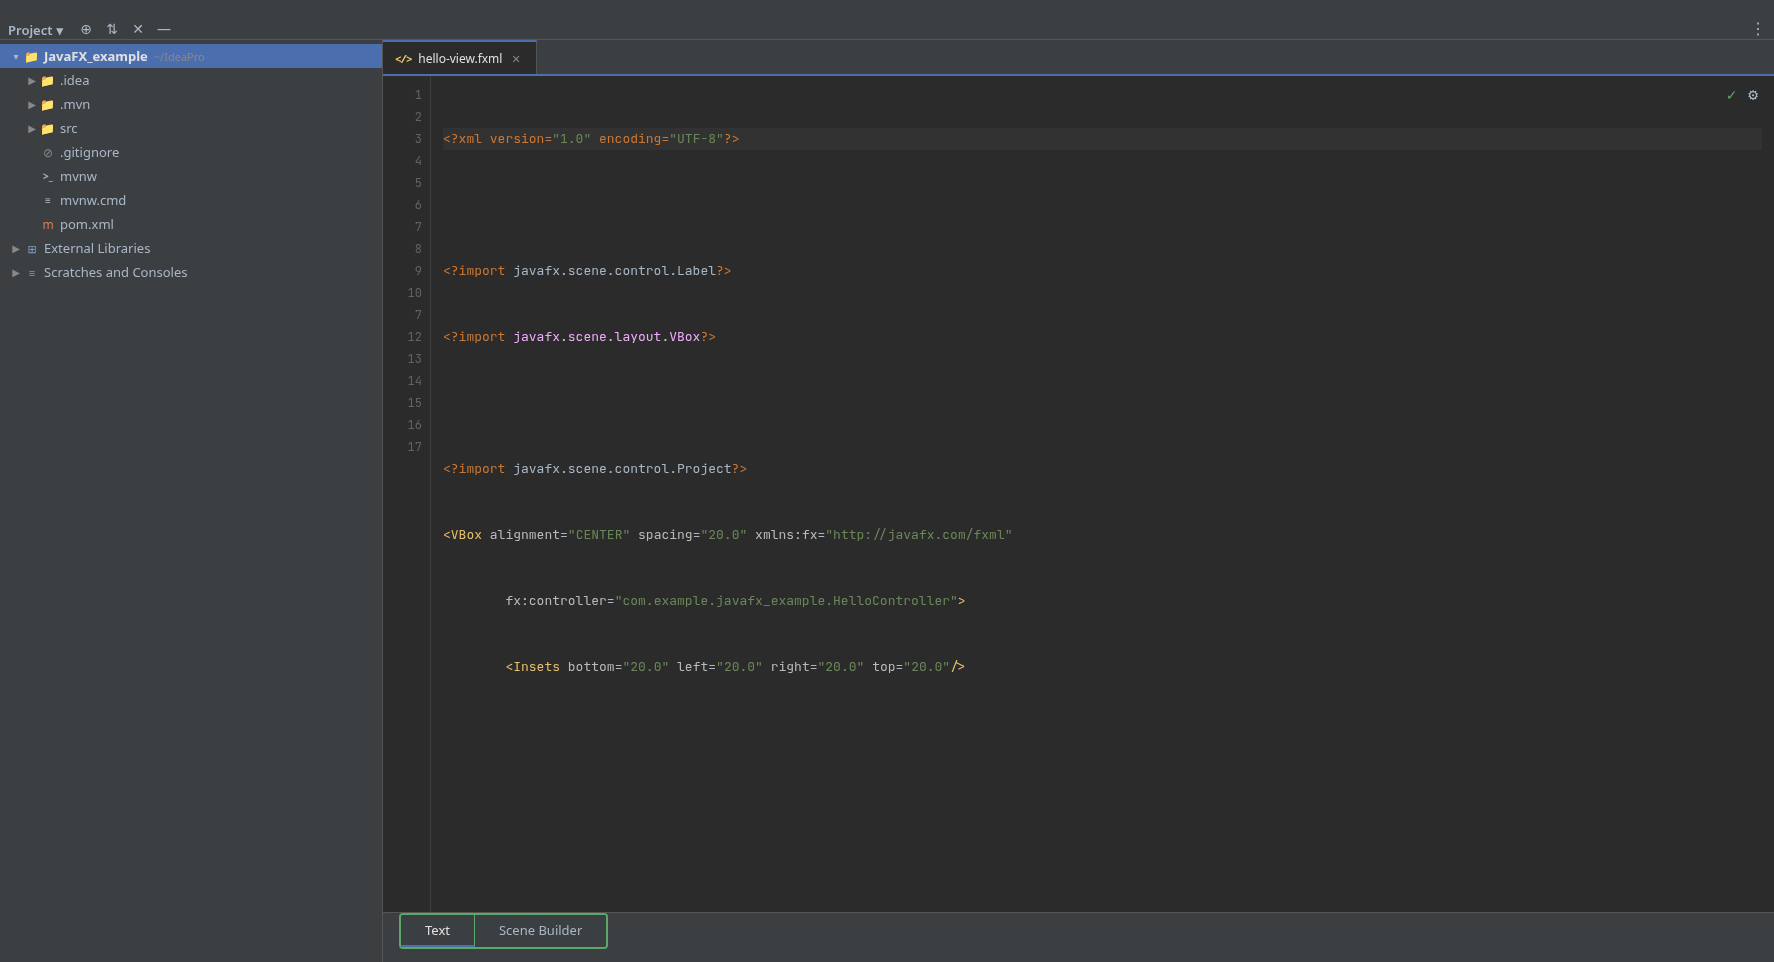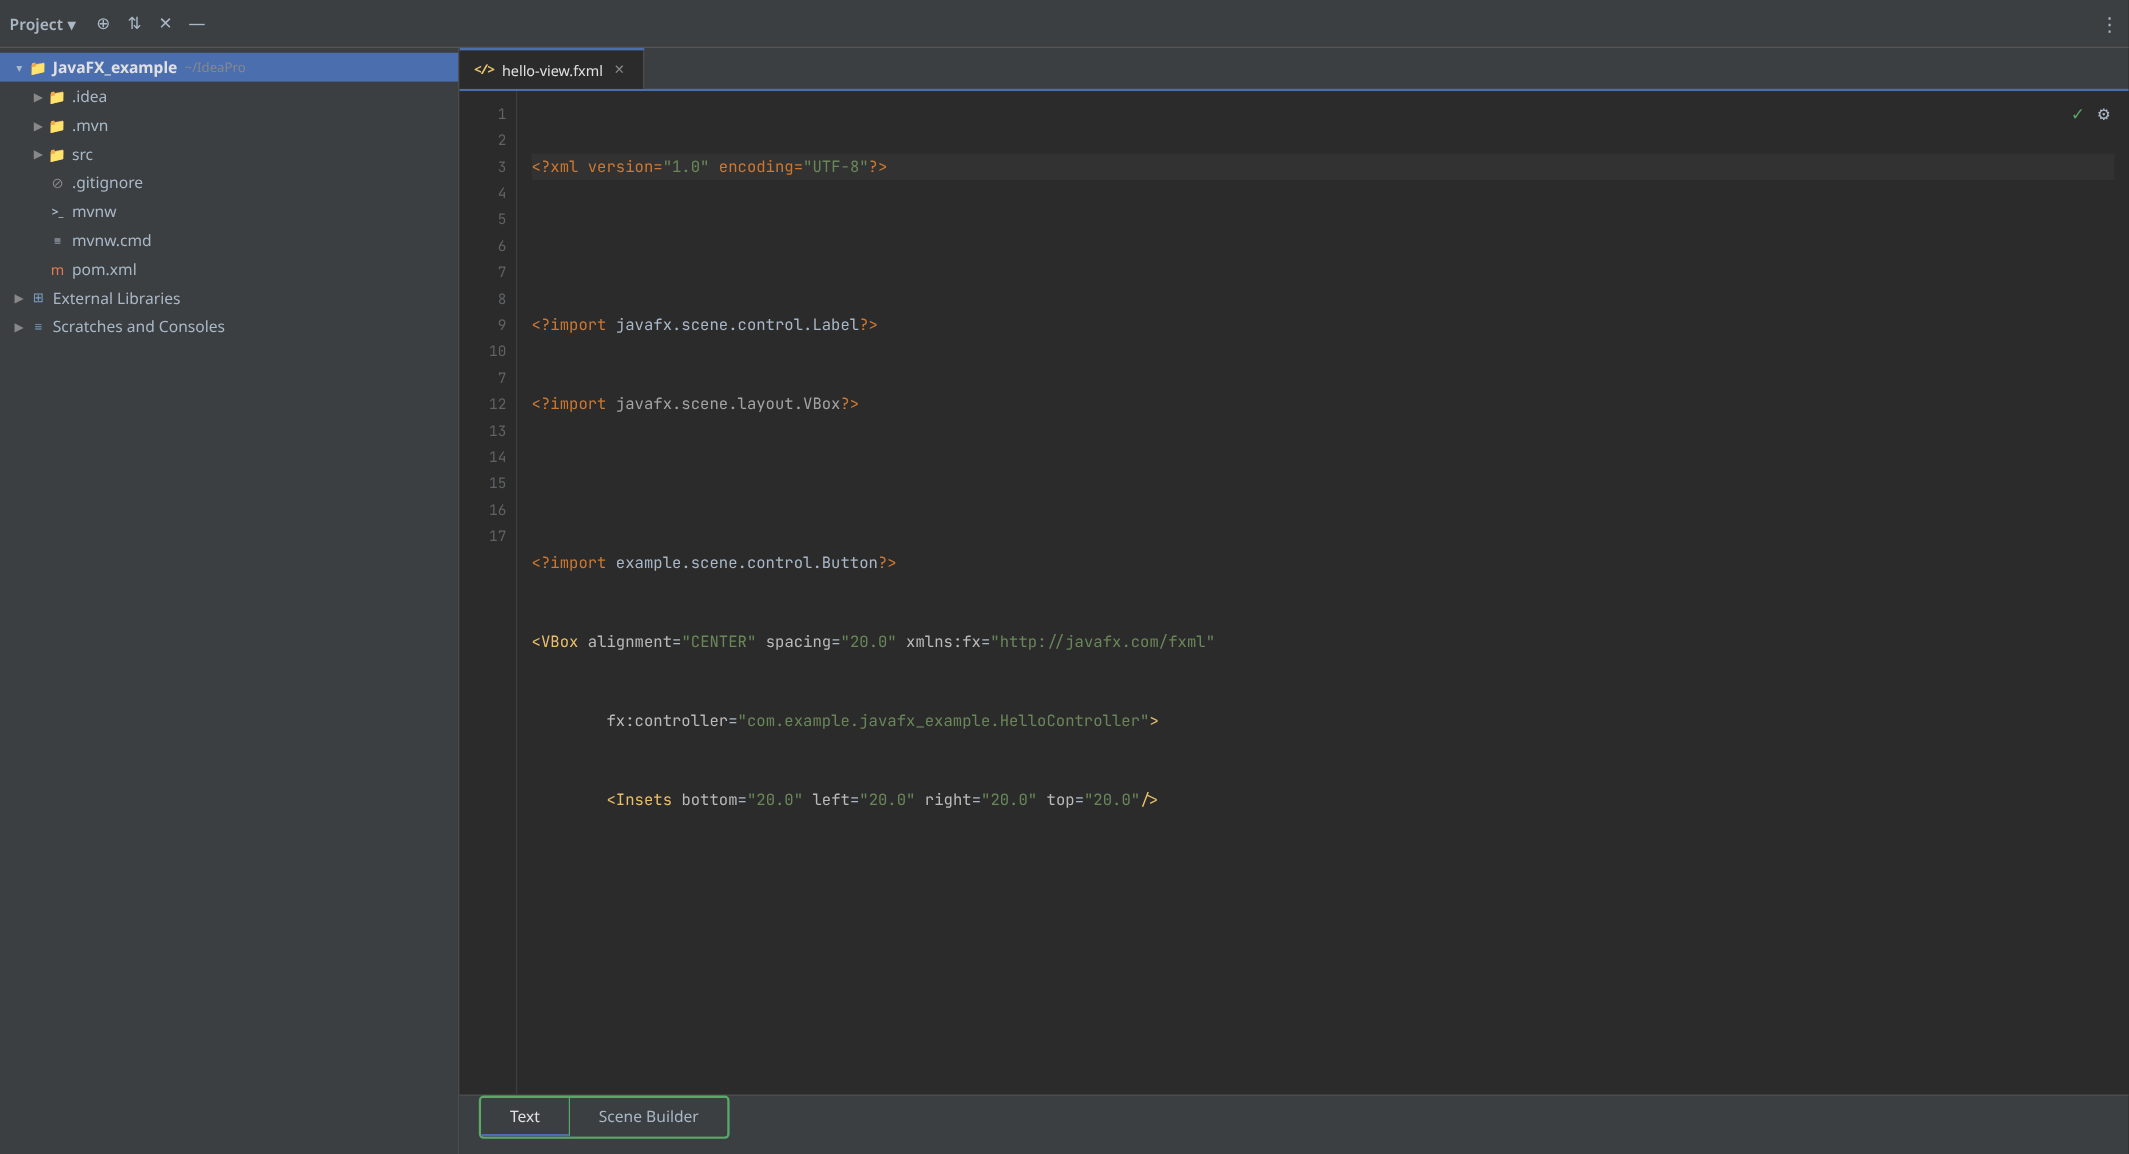--- a/index.html
+++ b/index.html
@@ -10,21 +10,21 @@
       width: 1774px;
       height: 962px;
       display: flex;
       flex-direction: column;
       overflow: hidden;
     }
 
     
     .top-bar {
       display: flex;
-      align-items: center;
+      align-items: flex-end;
       background: #3c3f41;
       border-bottom: 1px solid #555;
       height: 40px;
       padding: 0 8px;
       gap: 6px;
     }
     .project-title {
       display: flex;
       align-items: center;
       gap: 4px;
@@ -338,23 +338,23 @@
         <div>14</div>
         <div>15</div>
         <div>16</div>
         <div>17</div>
       </div>
 
       <div class="code-content">
         <div class="code-line cursor-line"><span style="color:#cc7832;">&lt;?xml version=<span style="color:#6a8759;">"1.0"</span> encoding=<span style="color:#6a8759;">"UTF-8"</span>?&gt;</span></div>
         <div class="code-line">&nbsp;</div>
         <div class="code-line"><span style="color:#cc7832;text-align:center;">&lt;?import <span style="color:#a9b7c6;">javafx.scene.control.Label</span>?&gt;</span></div>
-        <div class="code-line"><span style="color:#cc7832;">&lt;?import <span style="color:#a3a3a3;">javafx.scene.layout.VBox</span>?&gt;</span></div>
+        <div class="code-line"><span style="color:#cc7832;">&lt;?import <span style="color:#f0abfc;">javafx.scene.layout.VBox</span>?&gt;</span></div>
         <div class="code-line">&nbsp;</div>
-        <div class="code-line"><span style="color:#cc7832;">&lt;?import <span style="color:#a9b7c6;">example.scene.control.Button</span>?&gt;</span></div>
+        <div class="code-line"><span style="color:#cc7832;">&lt;?import <span style="color:#a9b7c6;">javafx.scene.control.Project</span>?&gt;</span></div>
         <div class="code-line"><span style="color:#e8bf6a;">&lt;VBox</span><span style="color:#bababa;"> alignment</span><span style="color:#a9b7c6;">=</span><span style="color:#6a8759;">"CENTER"</span><span style="color:#bababa;"> spacing</span><span style="color:#a9b7c6;">=</span><span style="color:#6a8759;">"20.0"</span><span style="color:#bababa;"> xmlns:fx</span><span style="color:#a9b7c6;">=</span><span style="color:#6a8759;">"http://javafx.com/fxml"</span></div>
         <div class="code-line"><span style="color:#bababa;">        fx:controller</span><span style="color:#a9b7c6;">=</span><span style="color:#6a8759;">"com.example.javafx_example.HelloController"</span><span style="color:#e8bf6a;">&gt;</span></div>
         <div class="code-line"><span style="color:#bababa;">        </span><span style="color:#e8bf6a;">&lt;Insets</span><span style="color:#bababa;"> bottom</span><span style="color:#a9b7c6;">=</span><span style="color:#6a8759;">"20.0"</span><span style="color:#bababa;"> left</span><span style="color:#a9b7c6;">=</span><span style="color:#6a8759;">"20.0"</span><span style="color:#bababa;"> right</span><span style="color:#a9b7c6;">=</span><span style="color:#6a8759;">"20.0"</span><span style="color:#bababa;"> top</span><span style="color:#a9b7c6;">=</span><span style="color:#6a8759;">"20.0"</span><span style="color:#e8bf6a;">/&gt;</span></div>
         
         
         
         
         
       </div>
 

